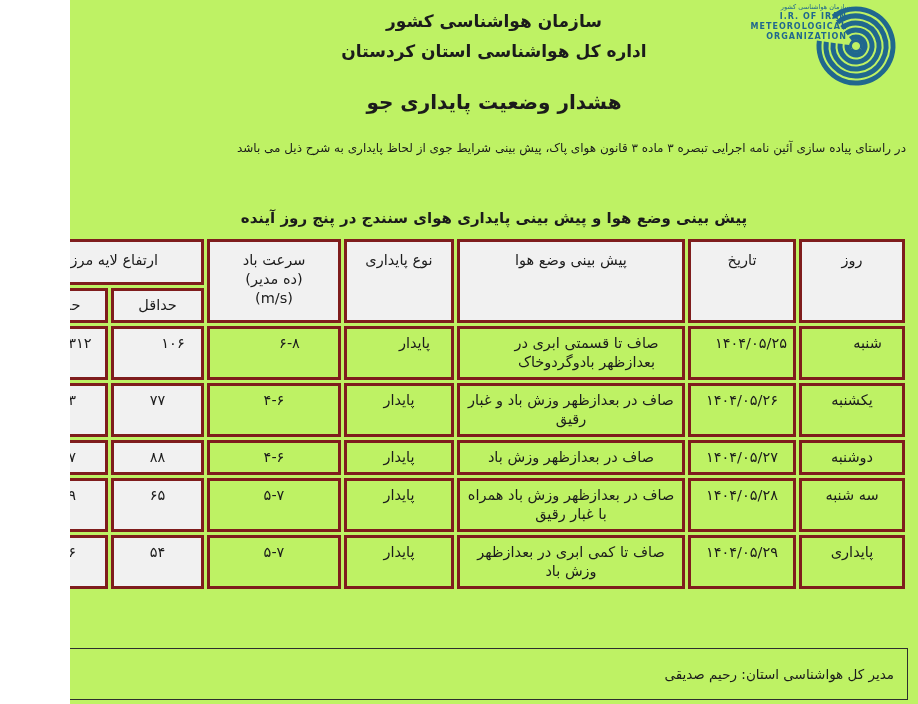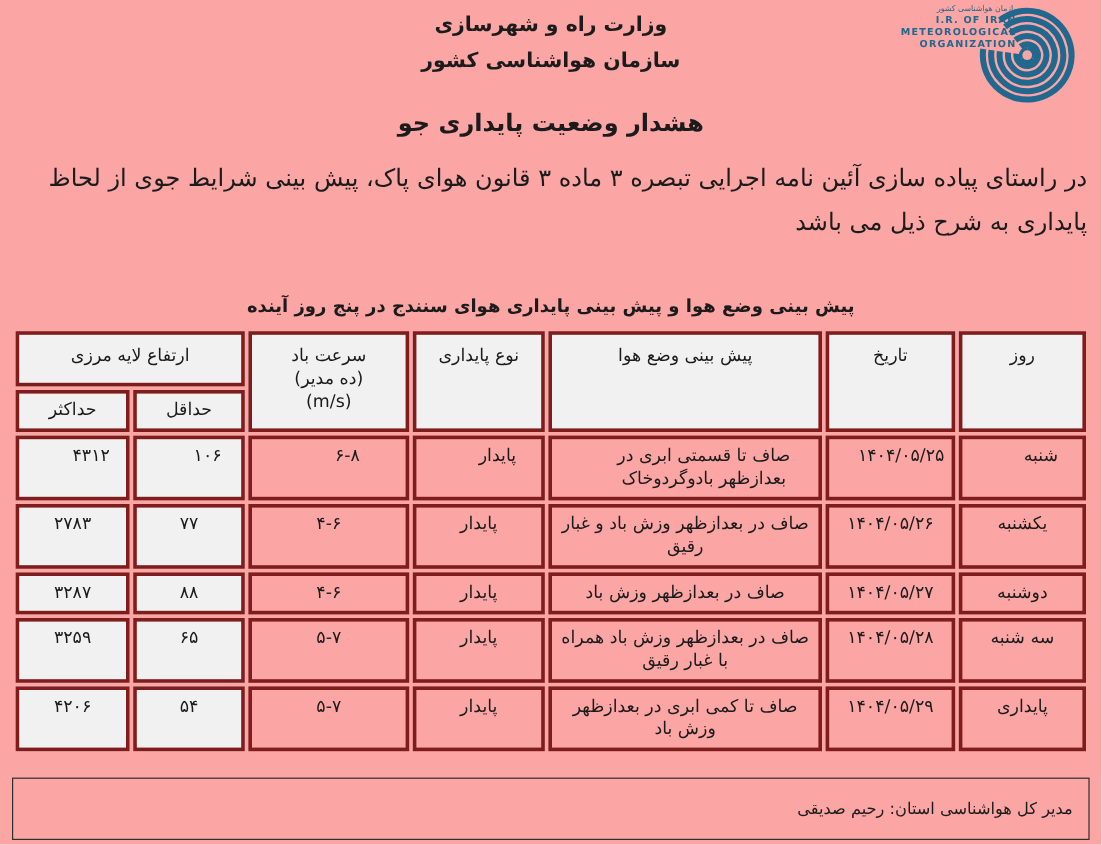--- a/index.html
+++ b/index.html
@@ -4,23 +4,23 @@
 <style>
   * { margin: 0; padding: 0; box-sizing: border-box; }
   html, body { background: #ffffff; }
   body {
     font-family: "DejaVu Sans", sans-serif;
     color: #1b1b1b;
     width: 918px;
   }
   .page {
     position: relative;
-    width: 918px;
+    width: 848px;
     height: 704px;
-    background: #fca5a5;
+    background: #bef264;
     overflow: hidden;
     direction: rtl;
   }
   
   .letterhead {
     padding-top: 6px;
     text-align: center;
   }
   .letterhead .lh-line {
     font-weight: 700;
@@ -38,21 +38,21 @@
   
   .doc-title {
     margin-top: 24px;
     text-align: center;
     font-weight: 700;
     font-size: 20px;
   }
   
   .intro {
     margin: 16px 12px 0 12px;
-    font-size: 20px;
+    font-size: 12px;
     line-height: 37px;
     text-align: right;
   }
   
   .table-title {
     margin-top: 42px;
     text-align: center;
     font-weight: 700;
     font-size: 15px;
   }
@@ -125,22 +125,22 @@
       <g font-family="DejaVu Sans, sans-serif" text-anchor="end" fill="#20688E">
         <text x="116" y="9" font-size="6.5">سازمان هواشناسی کشور</text>
         <text x="113" y="19" font-size="8" font-weight="bold" letter-spacing="1">I.R. OF IRAN</text>
         <text x="113" y="29" font-size="8" font-weight="bold" letter-spacing="1">METEOROLOGICAL</text>
         <text x="113" y="39" font-size="8" font-weight="bold" letter-spacing="1">ORGANIZATION</text>
       </g>
     </svg>
   </div>
 
   <div class="letterhead">
-    <div class="lh-line">وزارت راه و شهرسازی</div>
     <div class="lh-line">سازمان هواشناسی کشور</div>
+    <div class="lh-line">اداره کل هواشناسی استان کردستان</div>
   </div>
 
   <div class="doc-title">هشدار وضعیت پایداری جو</div>
 
   <p class="intro">در راستای پیاده سازی آئین نامه اجرایی تبصره ۳ ماده ۳ قانون هوای پاک، پیش بینی شرایط جوی از لحاظ پایداری به شرح ذیل می باشد</p>
 
   <div class="table-title">پیش بینی وضع هوا و پیش بینی پایداری هوای سنندج در پنج روز آینده</div>
 
   <table class="forecast">
     <colgroup>

